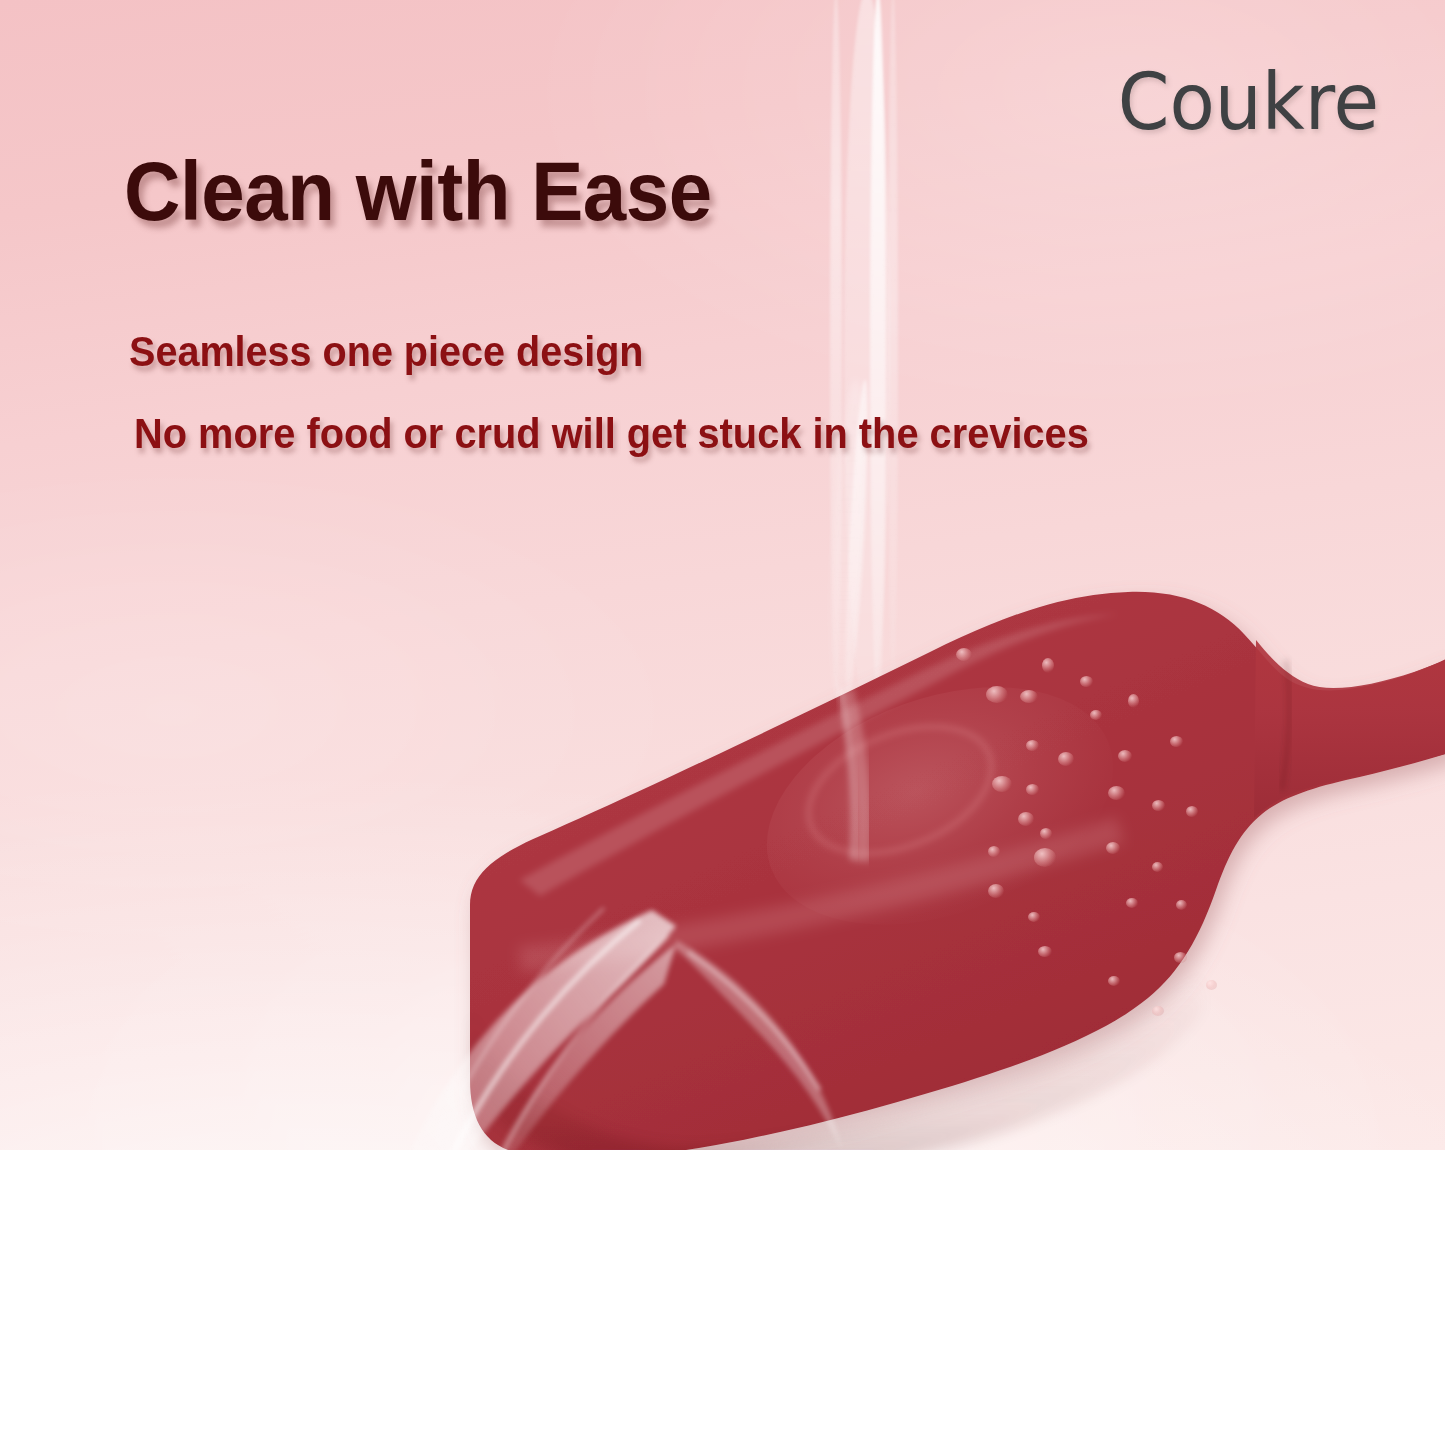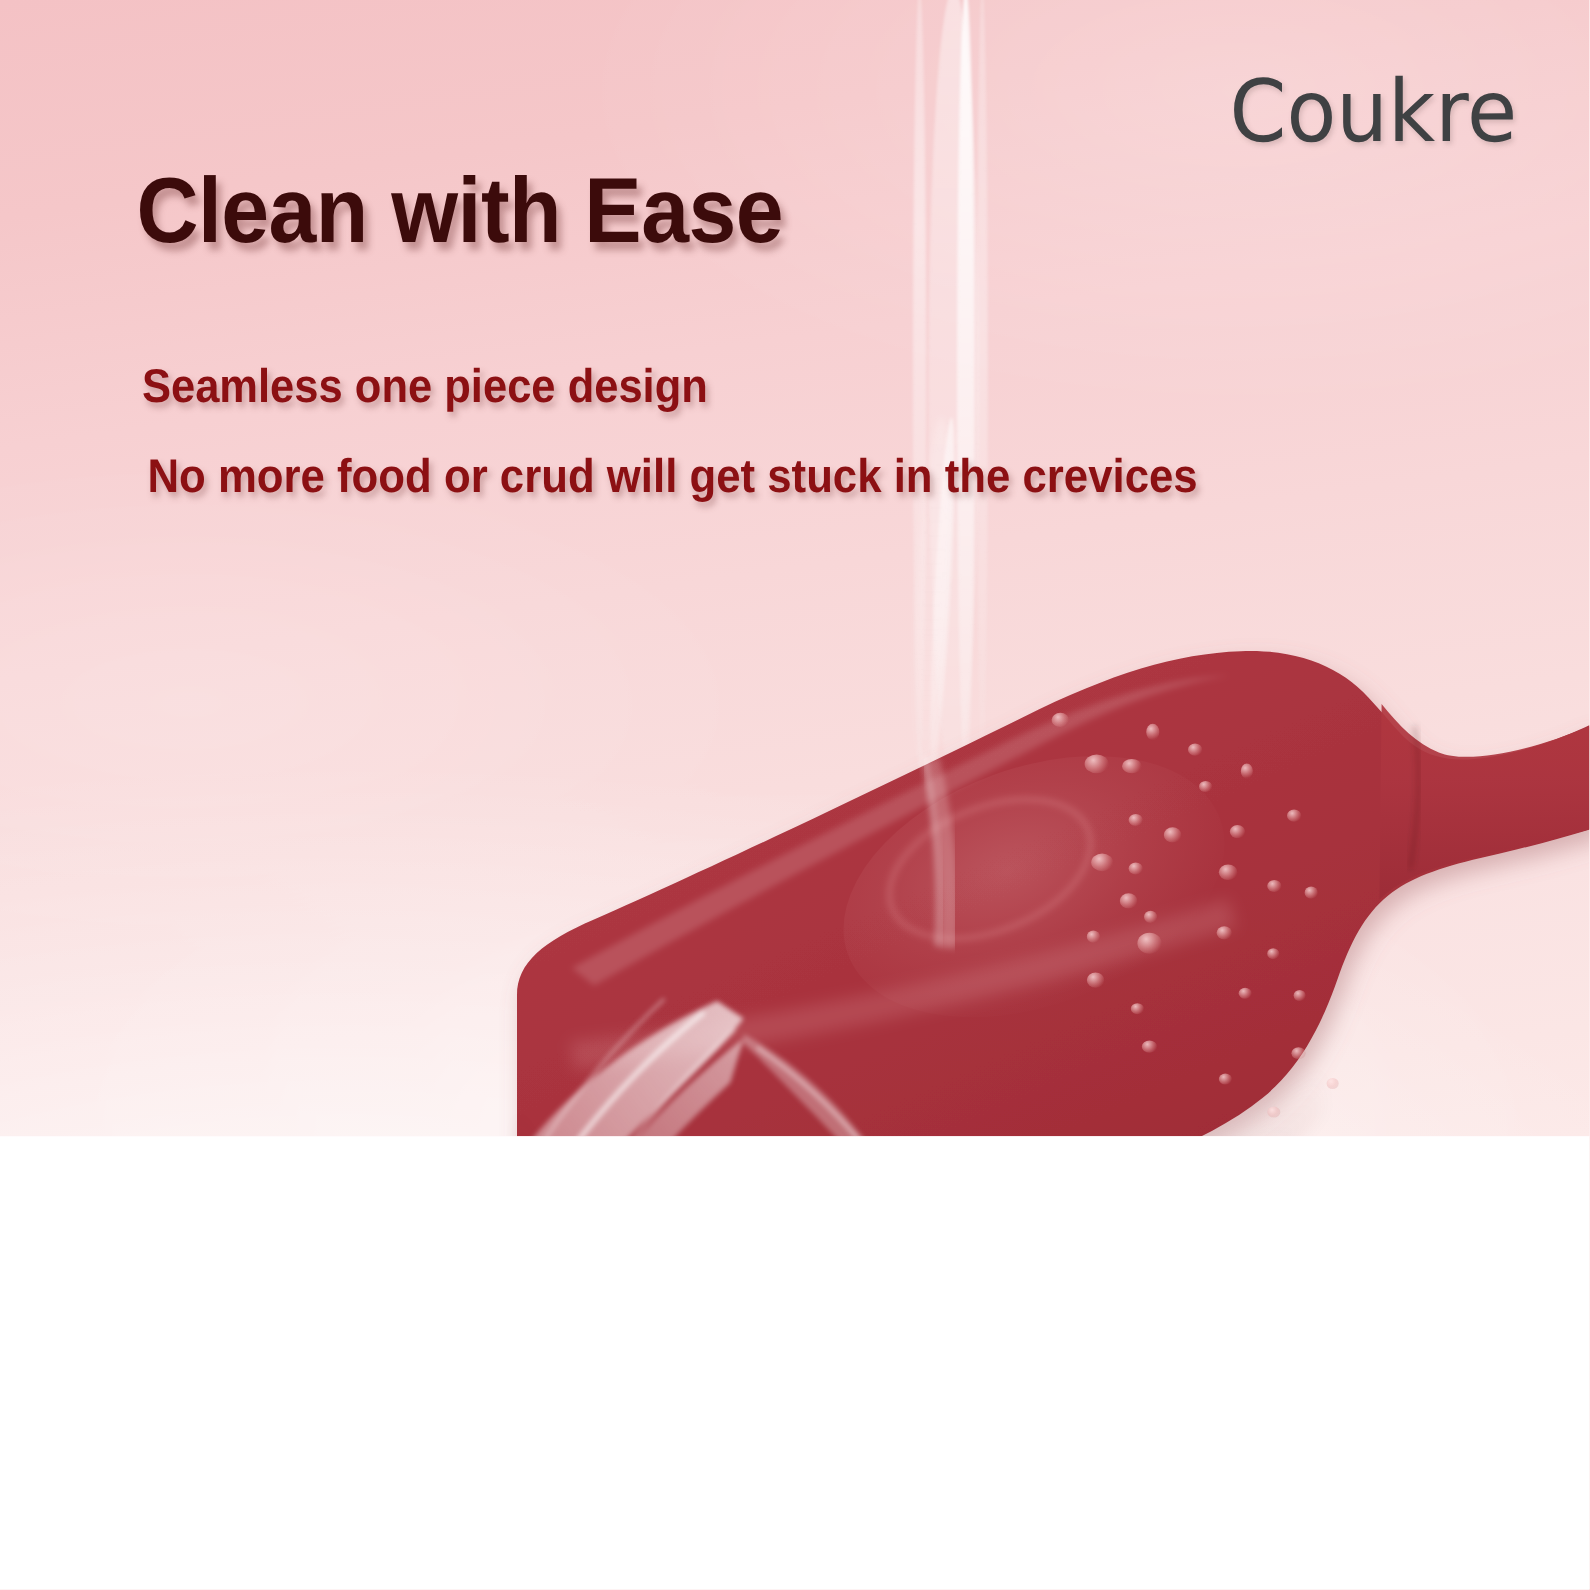--- a/index.html
+++ b/index.html
@@ -7,21 +7,21 @@
     padding: 0;
     background: #ffffff;
   }
   body {
     font-family: "Liberation Sans", sans-serif;
   }
 
   #poster {
     position: relative;
     width: 1445px;
-    height: 1033px;
+    height: 1150px;
     overflow: hidden;
     background: #f6cccd;
   }
 
   
   .bg-base {
     position: absolute;
     inset: 0;
     background:
       radial-gradient(ellipse 130% 75% at 22% 118%, rgba(255,255,255,0.85) 0%, rgba(255,255,255,0.35) 38%, rgba(255,255,255,0) 68%),

